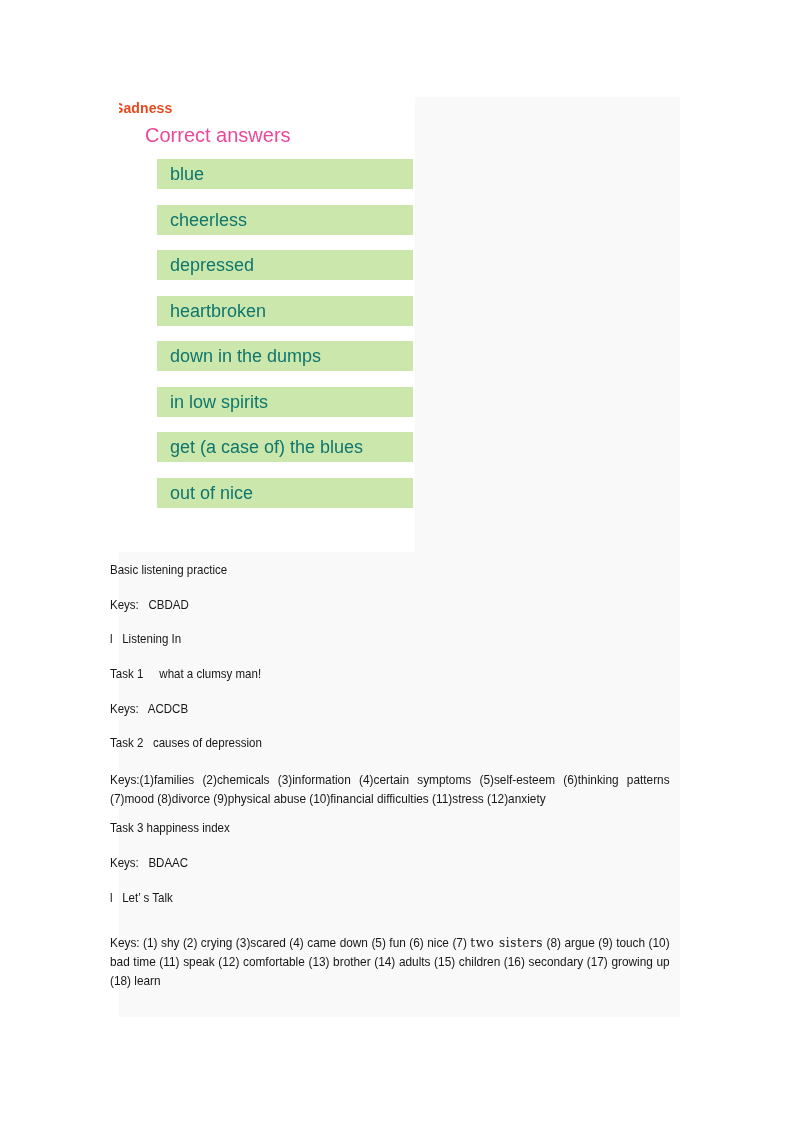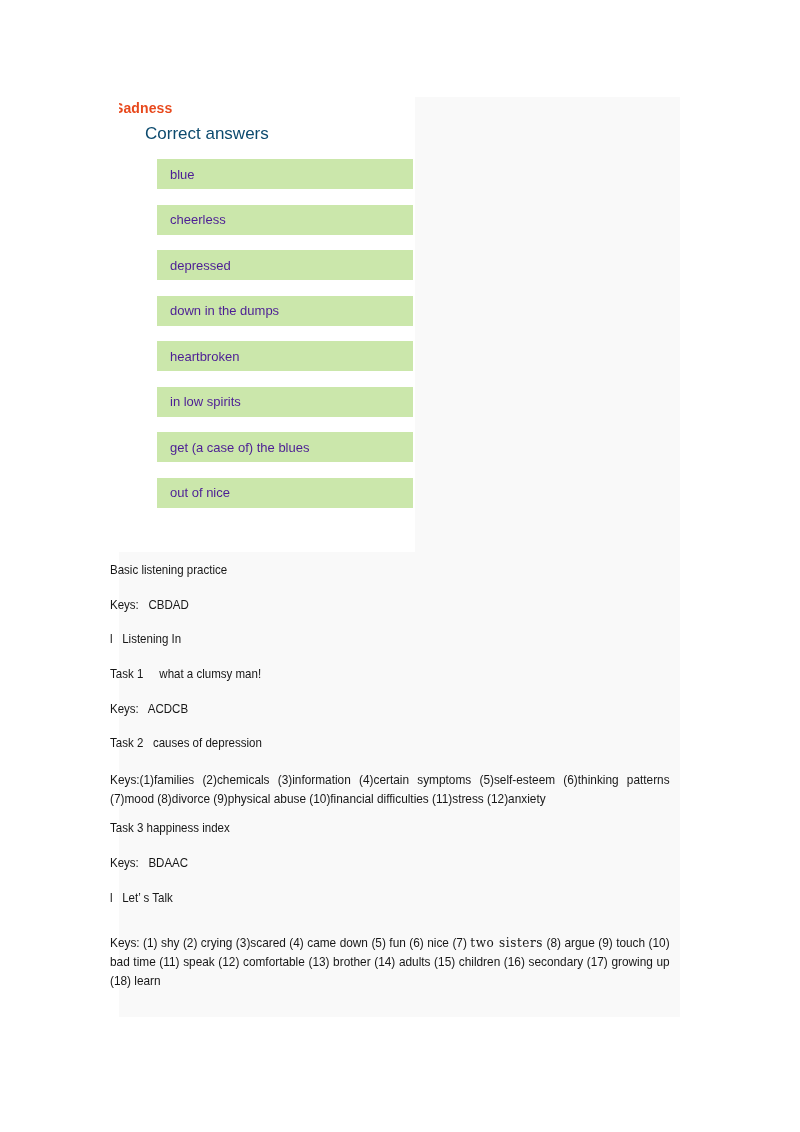--- a/index.html
+++ b/index.html
@@ -55,22 +55,22 @@
     font-weight: bold;
     color: #e8491d;
     letter-spacing: 0.1px;
     white-space: nowrap;
   }
 
   #correct-answers-heading {
     position: absolute;
     left: 26px;
     top: 27px;
-    font-size: 17px;
-    color: #0c4a6e;
+    font-size: 20px;
+    color: #ec4899;
     white-space: nowrap;
   }
 
   #answer-list {
     position: absolute;
     left: 38px;
     top: 62px;
     width: 256px;
   }
 
@@ -78,22 +78,22 @@
     width: 256px;
     height: 30px;
     background: #cbe7ab;
     margin-bottom: 15.5px;
     display: flex;
     align-items: center;
     box-sizing: border-box;
     padding-left: 13px;
   }
   .answer-label {
-    font-size: 13px;
-    color: #4c1d95;
+    font-size: 18px;
+    color: #0f766e;
     font-family: "Liberation Sans", sans-serif;
     line-height: 1;
   }
 
   
   #notes {
     position: absolute;
     left: 109px;
     top: 563px;
     width: 561px;
@@ -153,25 +153,25 @@
 
       <div class="answer-item">
         <span class="answer-label">cheerless</span>
       </div>
 
       <div class="answer-item">
         <span class="answer-label">depressed</span>
       </div>
 
       <div class="answer-item">
+        <span class="answer-label">heartbroken</span>
+      </div>
+
+      <div class="answer-item">
         <span class="answer-label">down in the dumps</span>
-      </div>
-
-      <div class="answer-item">
-        <span class="answer-label">heartbroken</span>
       </div>
 
       <div class="answer-item">
         <span class="answer-label">in low spirits</span>
       </div>
 
       <div class="answer-item">
         <span class="answer-label">get (a case of) the blues</span>
       </div>
 

